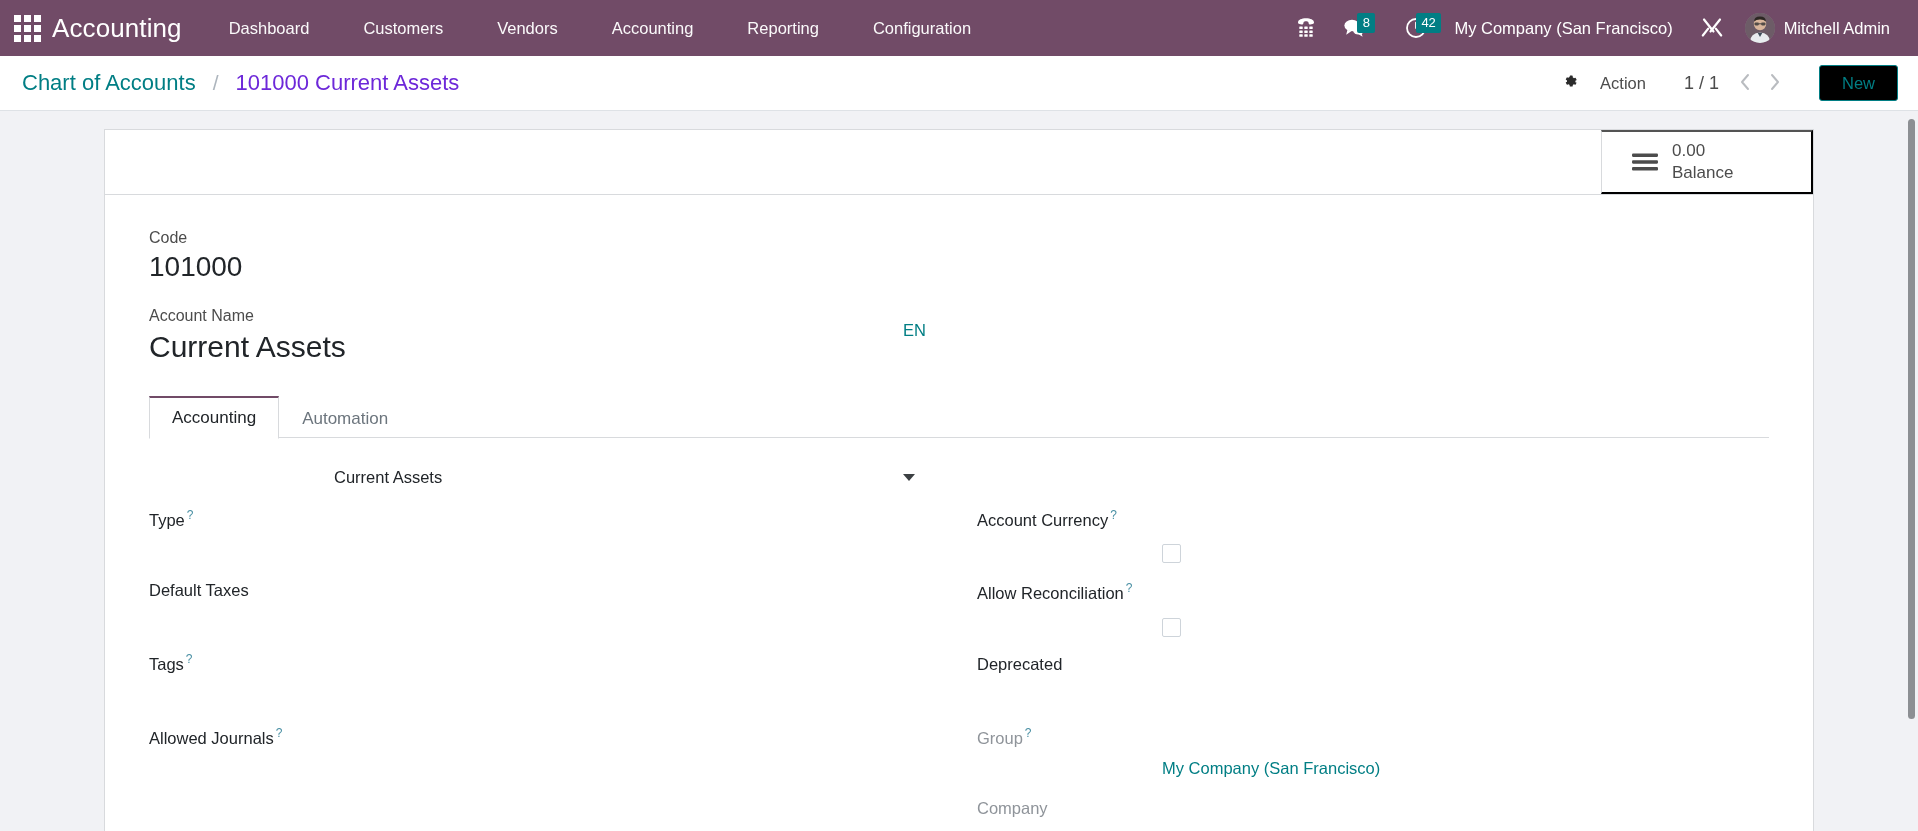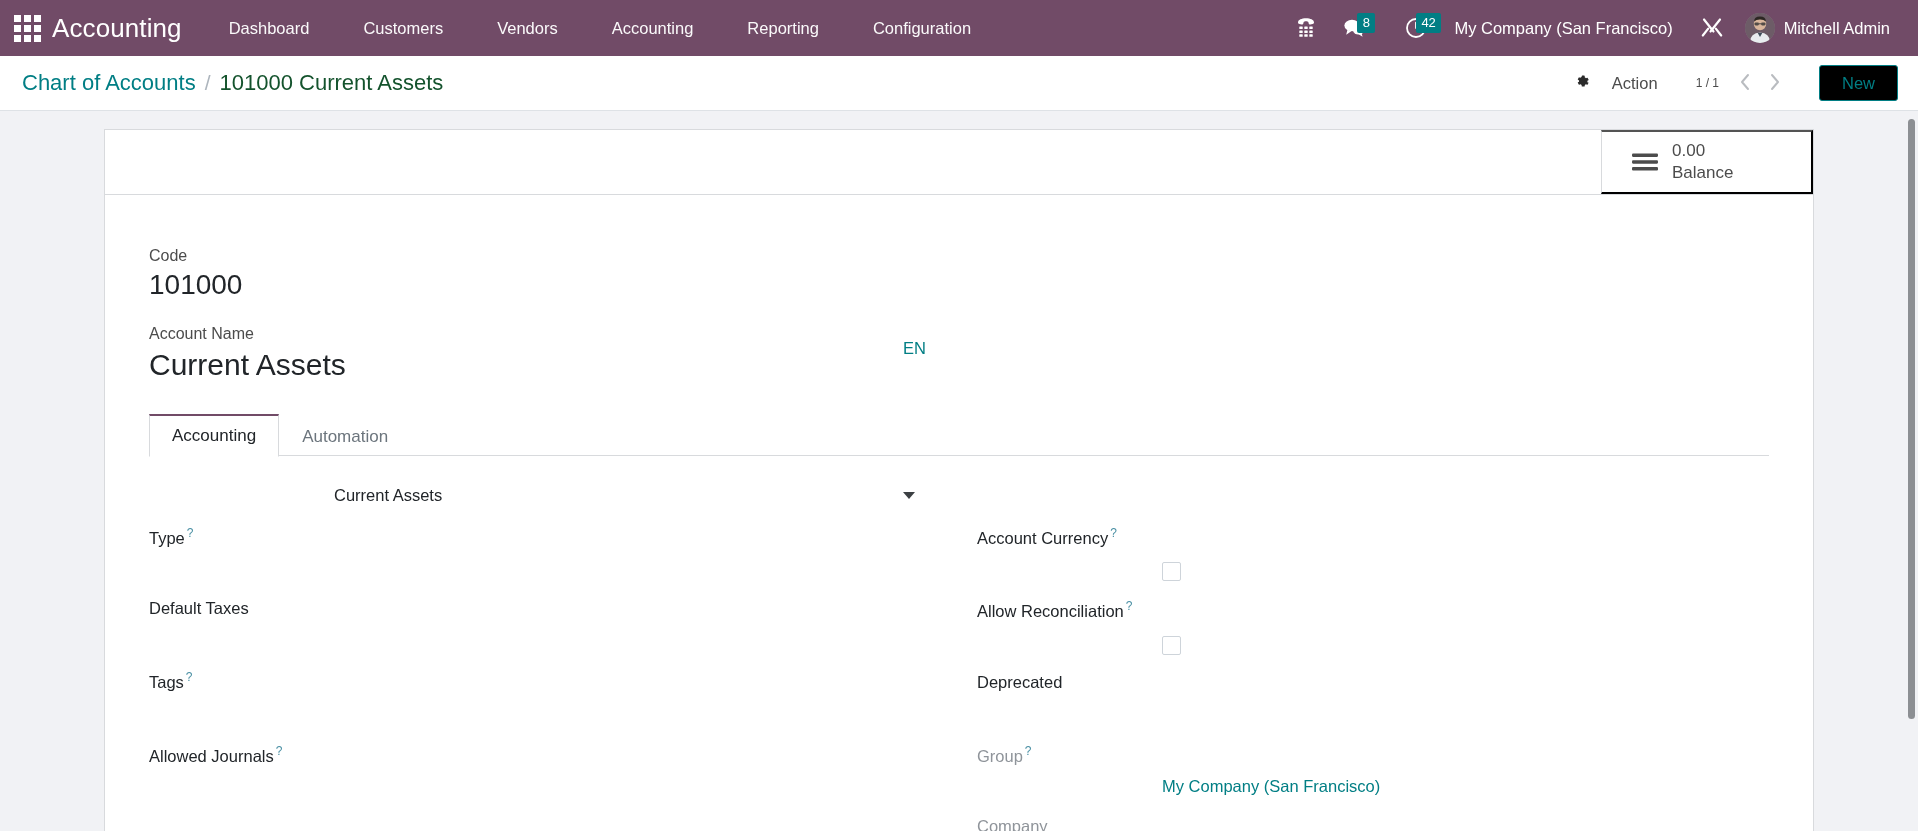--- a/index.html
+++ b/index.html
@@ -116,29 +116,29 @@
   .control-panel {
     height: 55px;
     background: #ffffff;
     border-bottom: 1px solid #dee2e6;
     display: flex;
     align-items: center;
     padding: 0 20px 0 22px;
     position: relative;
     z-index: 20;
   }
-  .breadcrumb { display: flex; align-items: baseline; gap: 0; }
+  .breadcrumb { display: flex; align-items: baseline; gap: 8px; }
   .bc-link {
     color: #017E84;
     font-size: 22px;
     text-decoration: none;
     cursor: pointer;
   }
   .bc-sep { color: #adb5bd; font-size: 21px; margin: 0 9px; }
-  .bc-current { color: #14532d; font-size: 22px; }
+  .bc-current { color: #6d28d9; font-size: 22px; }
 
   .cp-right {
     margin-left: auto;
     display: flex;
     align-items: center;
     gap: 0;
   }
   .action-btn {
     display: flex;
     align-items: center;
@@ -151,21 +151,21 @@
     border: none;
     font-family: "Liberation Sans", sans-serif;
   }
   .pager {
     display: flex;
     align-items: center;
     gap: 2px;
     margin-left: 26px;
     margin-right: 8px;
   }
-  .pager-value { font-size: 12px; color: #4c4c4c; padding: 0 10px 0 0; white-space: nowrap; }
+  .pager-value { font-size: 18px; color: #4c4c4c; padding: 0 10px 0 0; white-space: nowrap; }
   .pager-btn {
     width: 28px; height: 28px;
     display: flex; align-items: center; justify-content: center;
     color: #b9bcc0;
     cursor: pointer;
     background: none; border: none;
   }
   .new-btn {
     margin-left: 22px;
     border: 1px solid #017E84;
@@ -216,21 +216,21 @@
     font-family: "Liberation Sans", sans-serif;
   }
   .stat-icon { color: #4c4c4c; display: flex; align-items: center; }
   .stat-text { display: flex; flex-direction: column; align-items: flex-start; line-height: 1.28; }
   .stat-value { font-size: 17px; color: #4c4c4c; }
   .stat-label { font-size: 17px; color: #4c4c4c; }
 
   
   .sheet-body { padding: 34px 44px 0 44px; }
 
-  .title-block { margin-bottom: 8px; position: relative; margin-top: 18px; }
+  .title-block { margin-bottom: 8px; position: relative; }
   .field-label-small {
     font-size: 16px;
     color: #4c4c4c;
     display: block;
     margin-bottom: 2px;
   }
   .code-value {
     font-size: 28px;
     color: #212529;
     line-height: 1.3;

